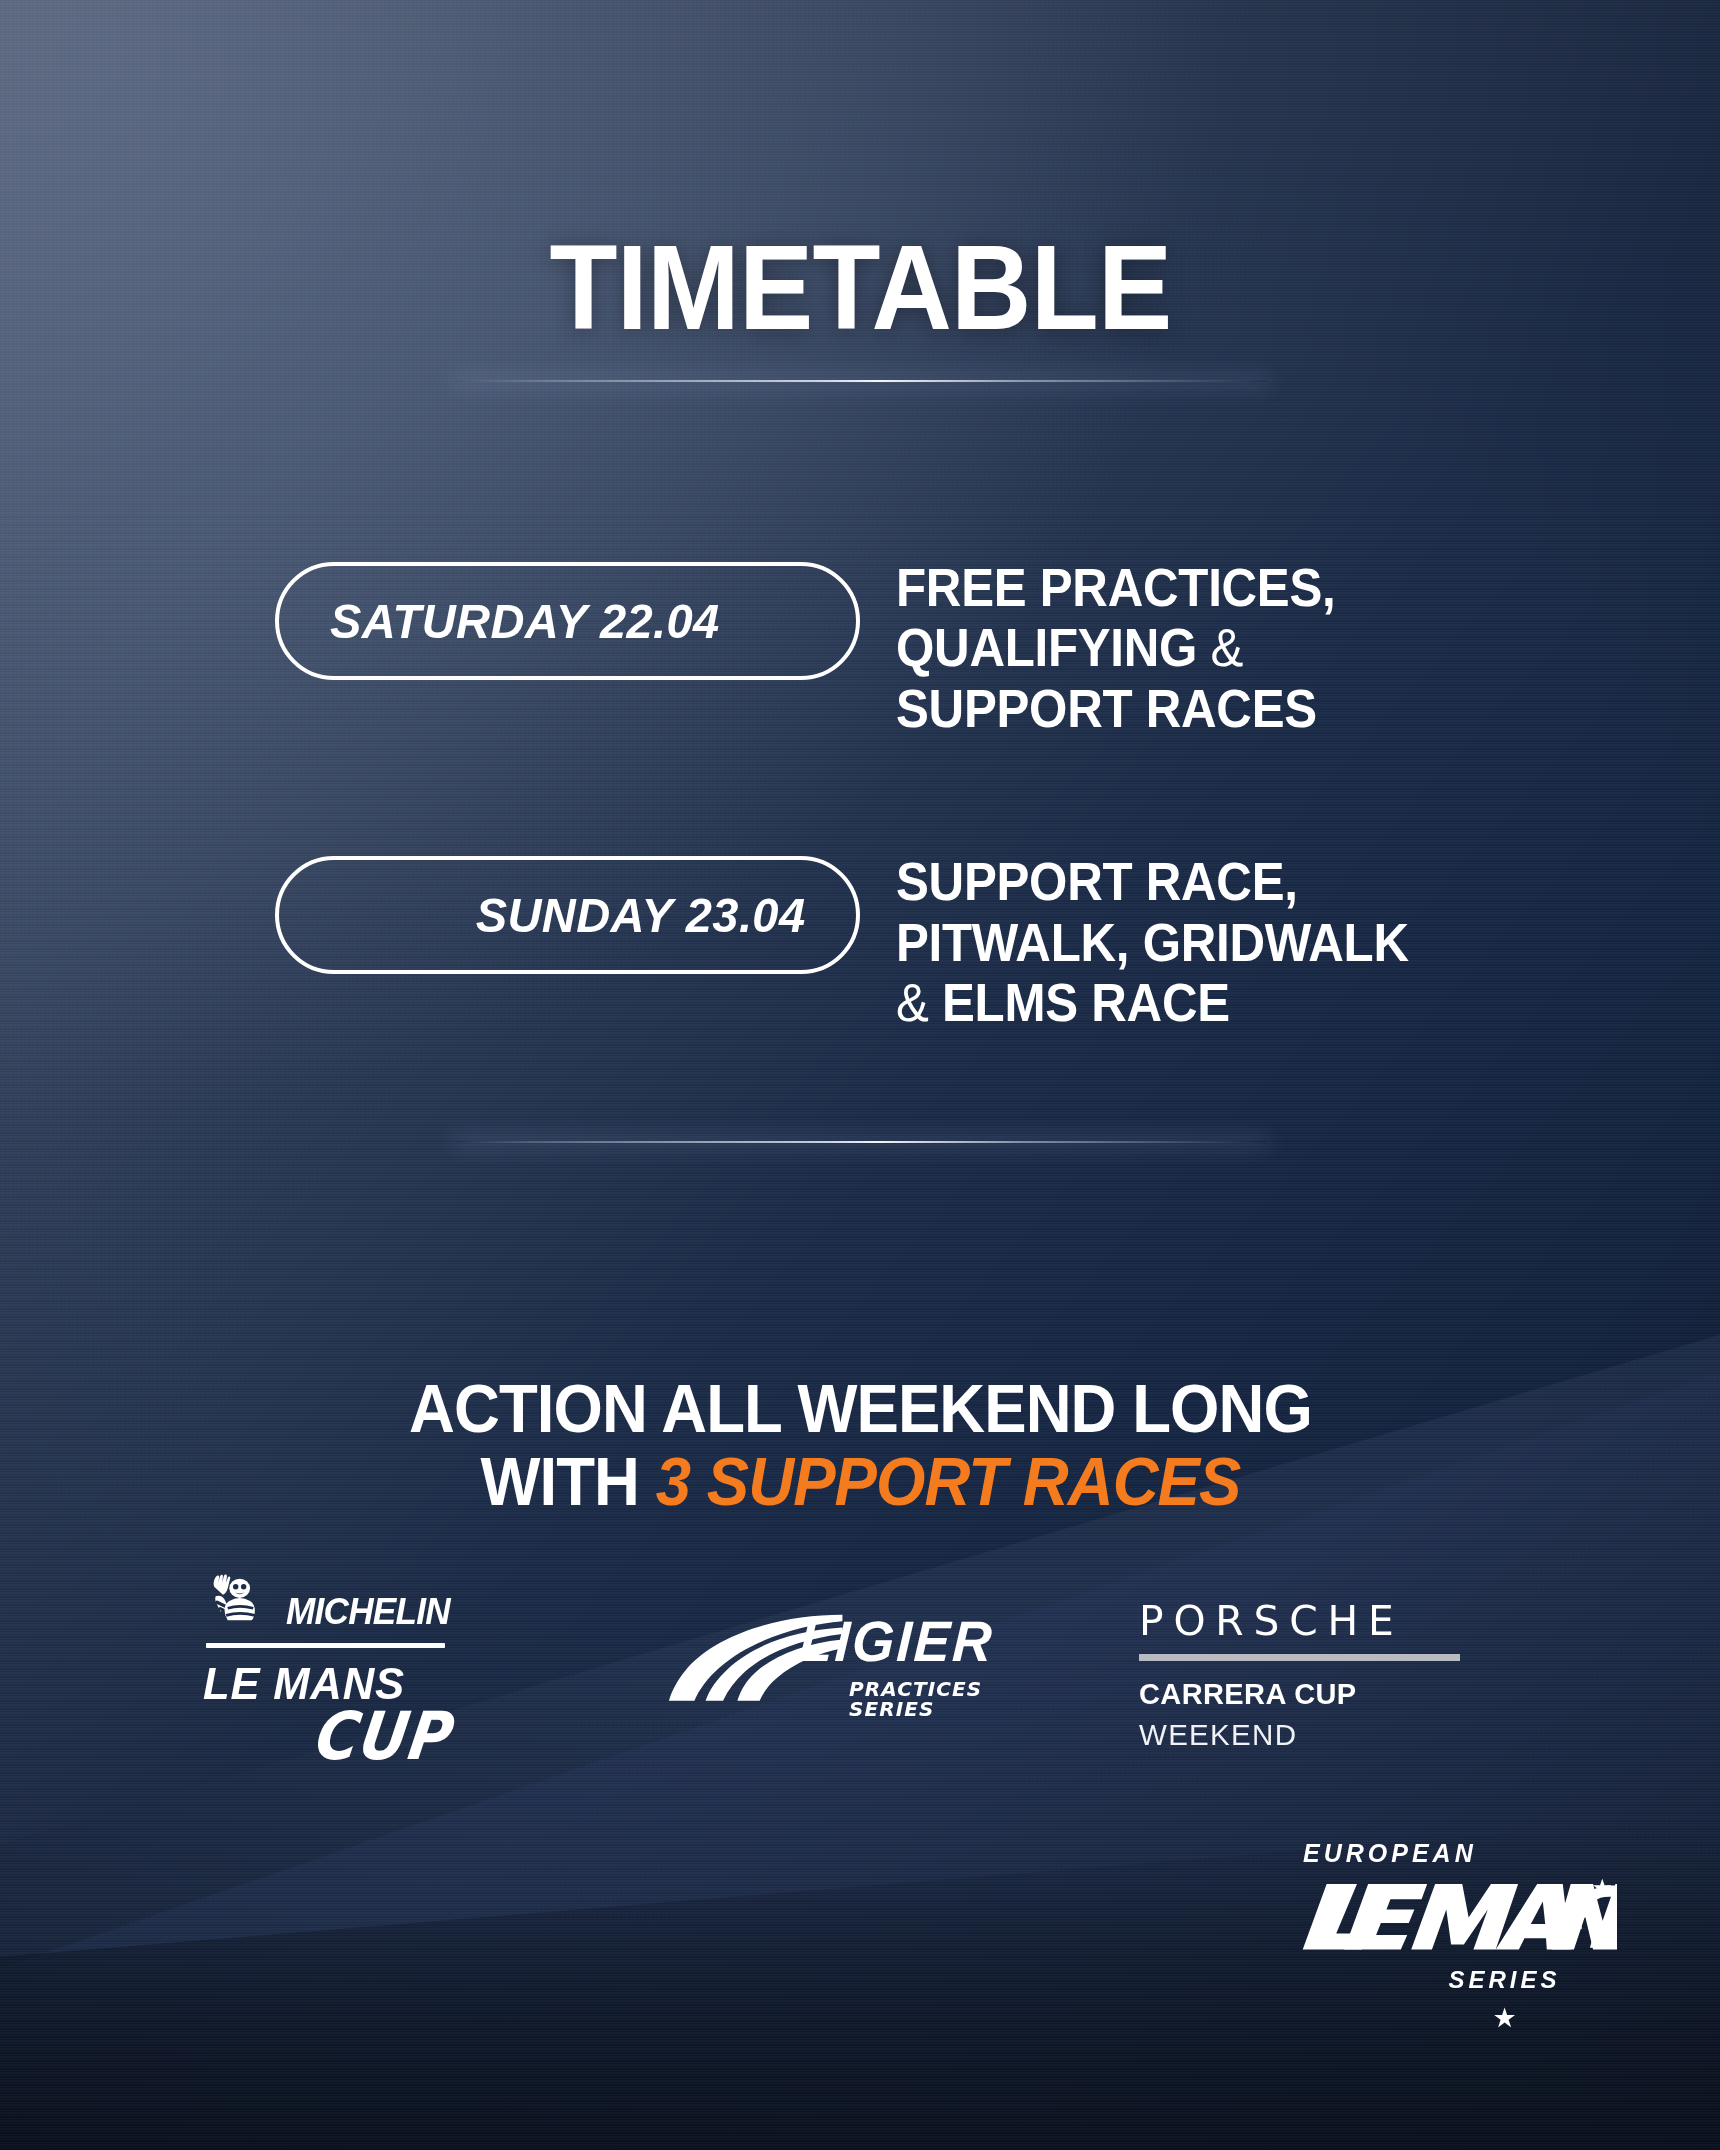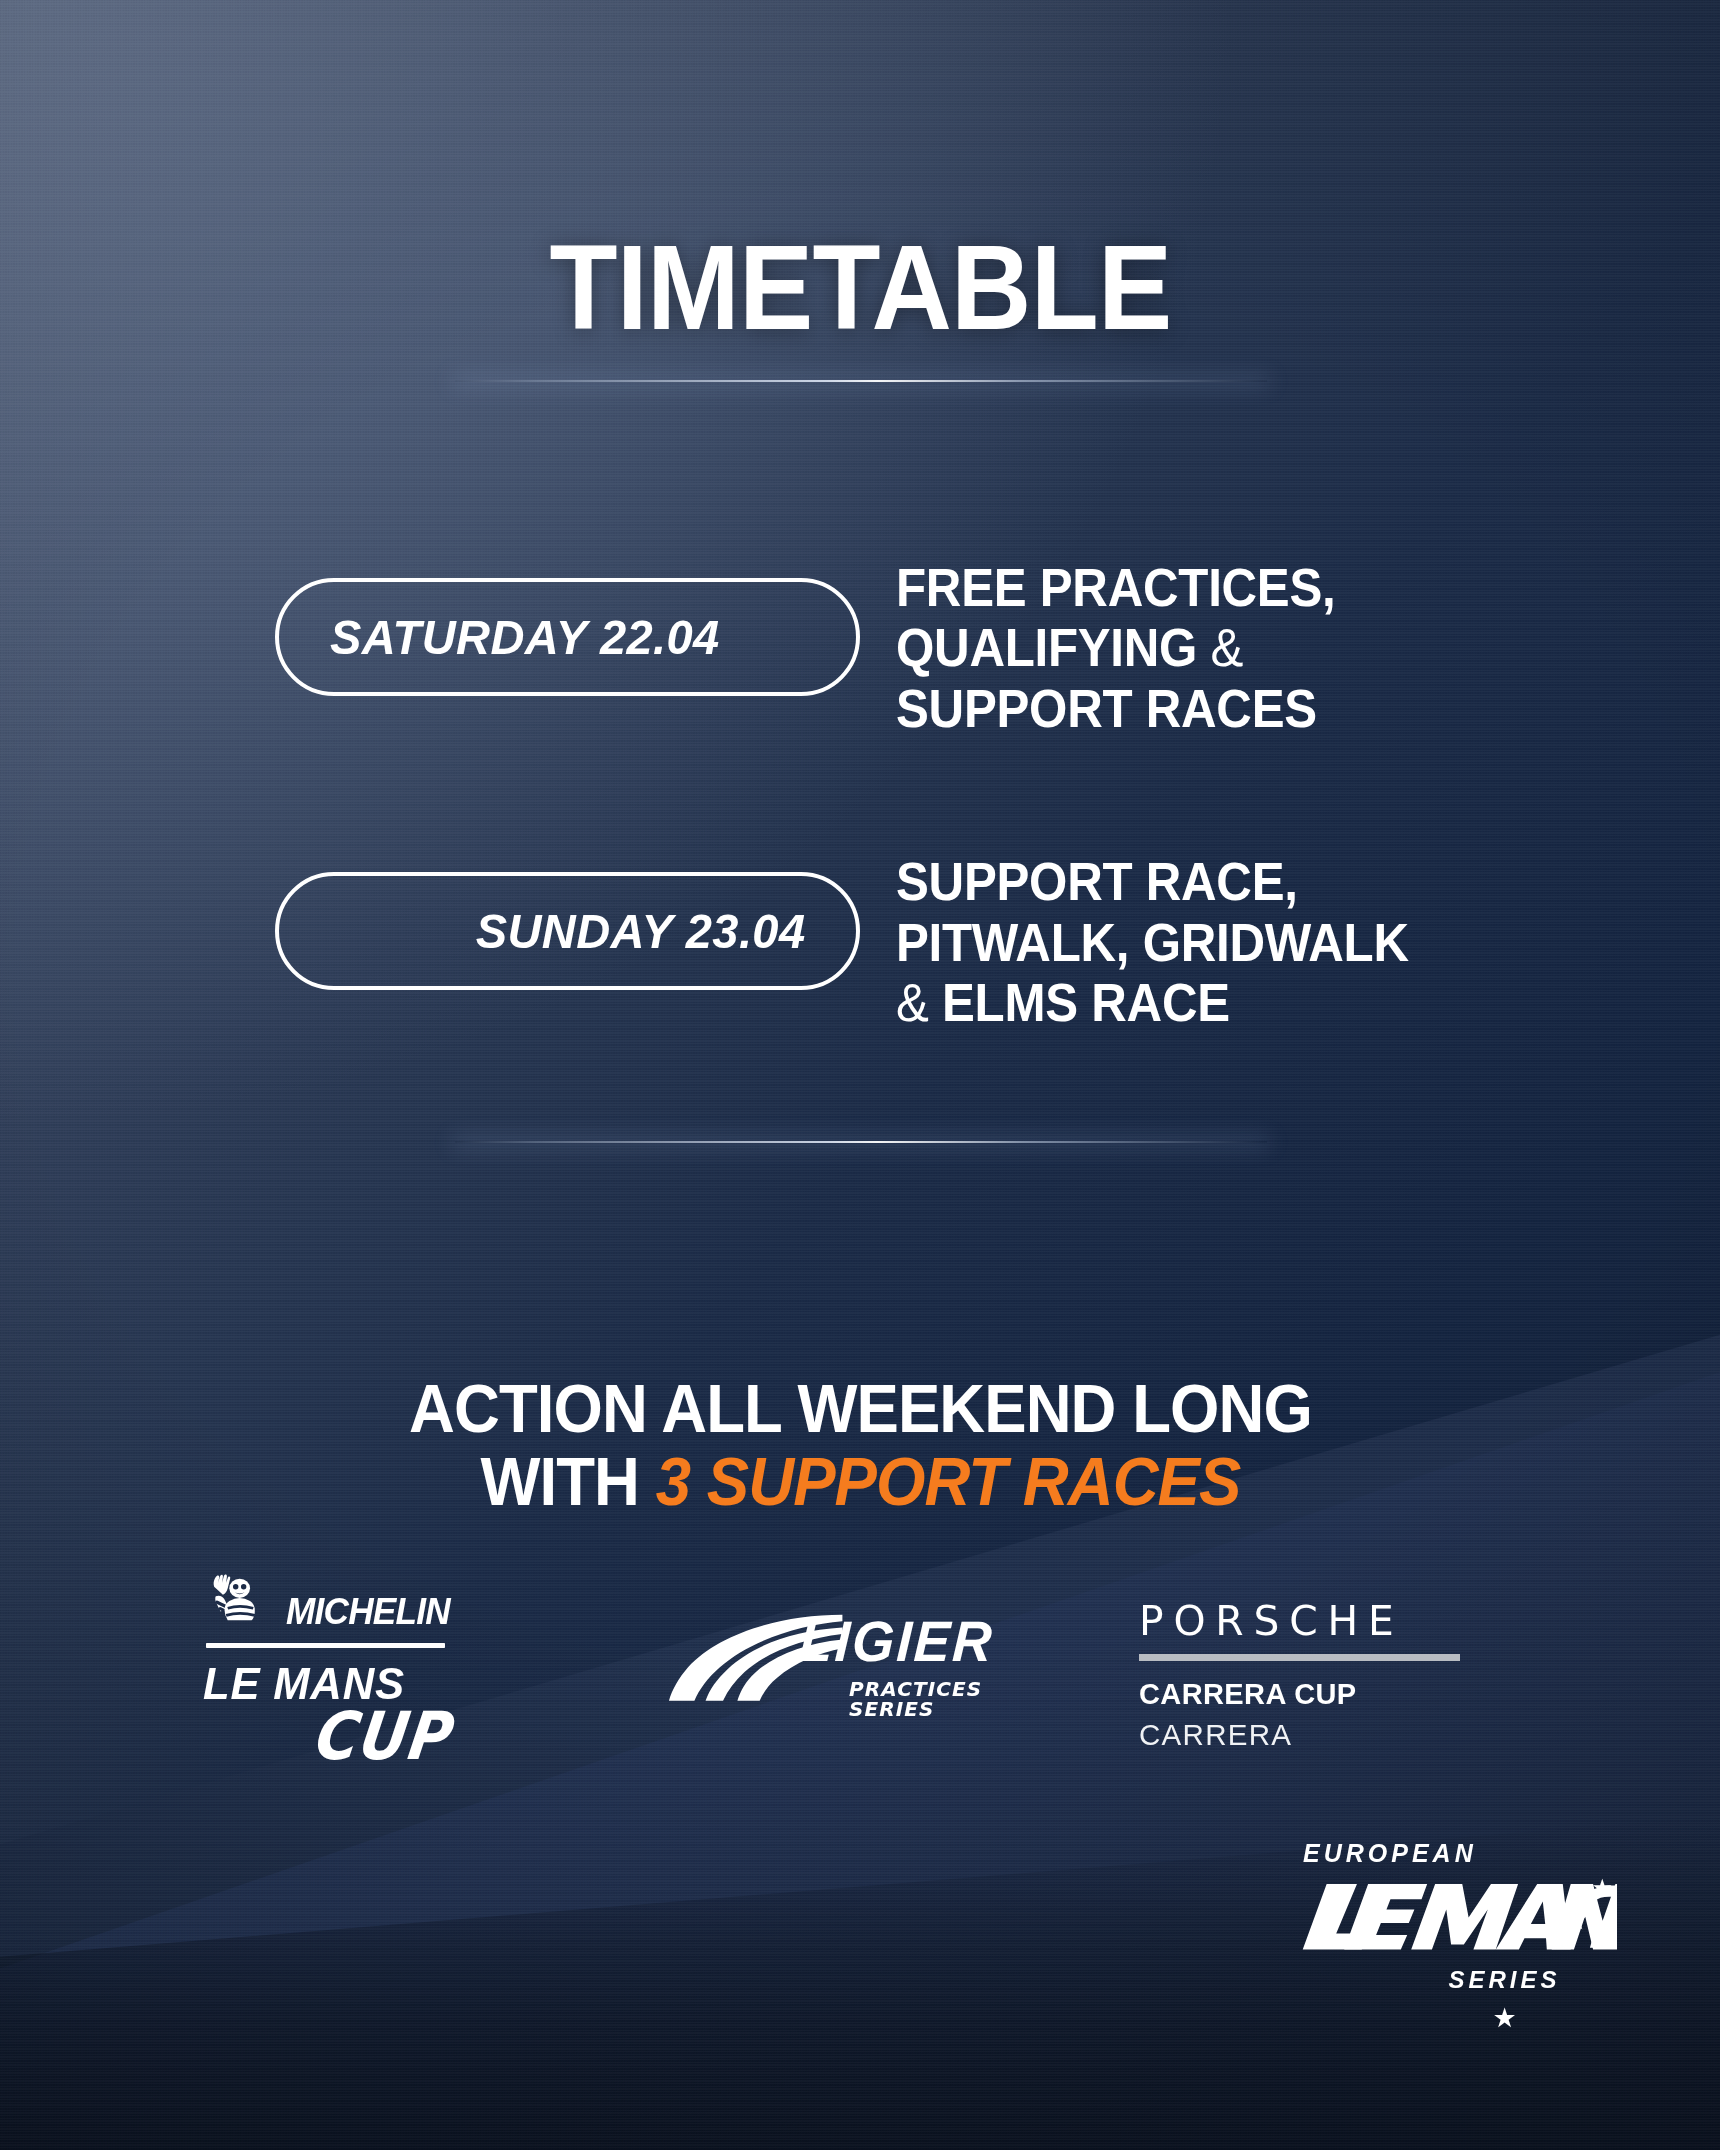--- a/index.html
+++ b/index.html
@@ -90,21 +90,21 @@
   .row{ display:flex; align-items:flex-start; }
   .row + .row{ margin-top:113px; }
 
   .pill{
     flex:0 0 auto;
     width:585px; height:118px;
     border:4px solid #ffffff;
     border-radius:61px;
     display:flex; align-items:center;
     padding:0 51px;
-    margin-top:20px;
+    margin-top:4px;
   }
   .pill-sat{ justify-content:flex-start; }
   .pill-sun{ justify-content:flex-end; }
   .pill-label{
     color:#fff;
     font-size:49px;
     font-weight:bold;
     font-style:italic;
     letter-spacing:0.4px;
     white-space:nowrap;
@@ -311,21 +311,21 @@
           </svg>
           <div class="lig-word">LIGIER</div>
           <div class="lig-sub">PRACTICES SERIES</div>
         </div>
       </div>
 
       <div class="sponsor s-porsche">
         <div class="por-word">PORSCHE</div>
         <div class="por-rule"></div>
         <div class="por-cc">CARRERA CUP</div>
-        <div class="por-fr">CARRERA</div>
+        <div class="por-fr">WEEKEND</div>
       </div>
 
     </div>
 
     <div class="elms">
       <div class="elms-top">EUROPEAN</div>
       <div class="elms-mid">
         <svg width="343" height="83" viewBox="0 0 430 104">
           <g fill="#ffffff">
 

